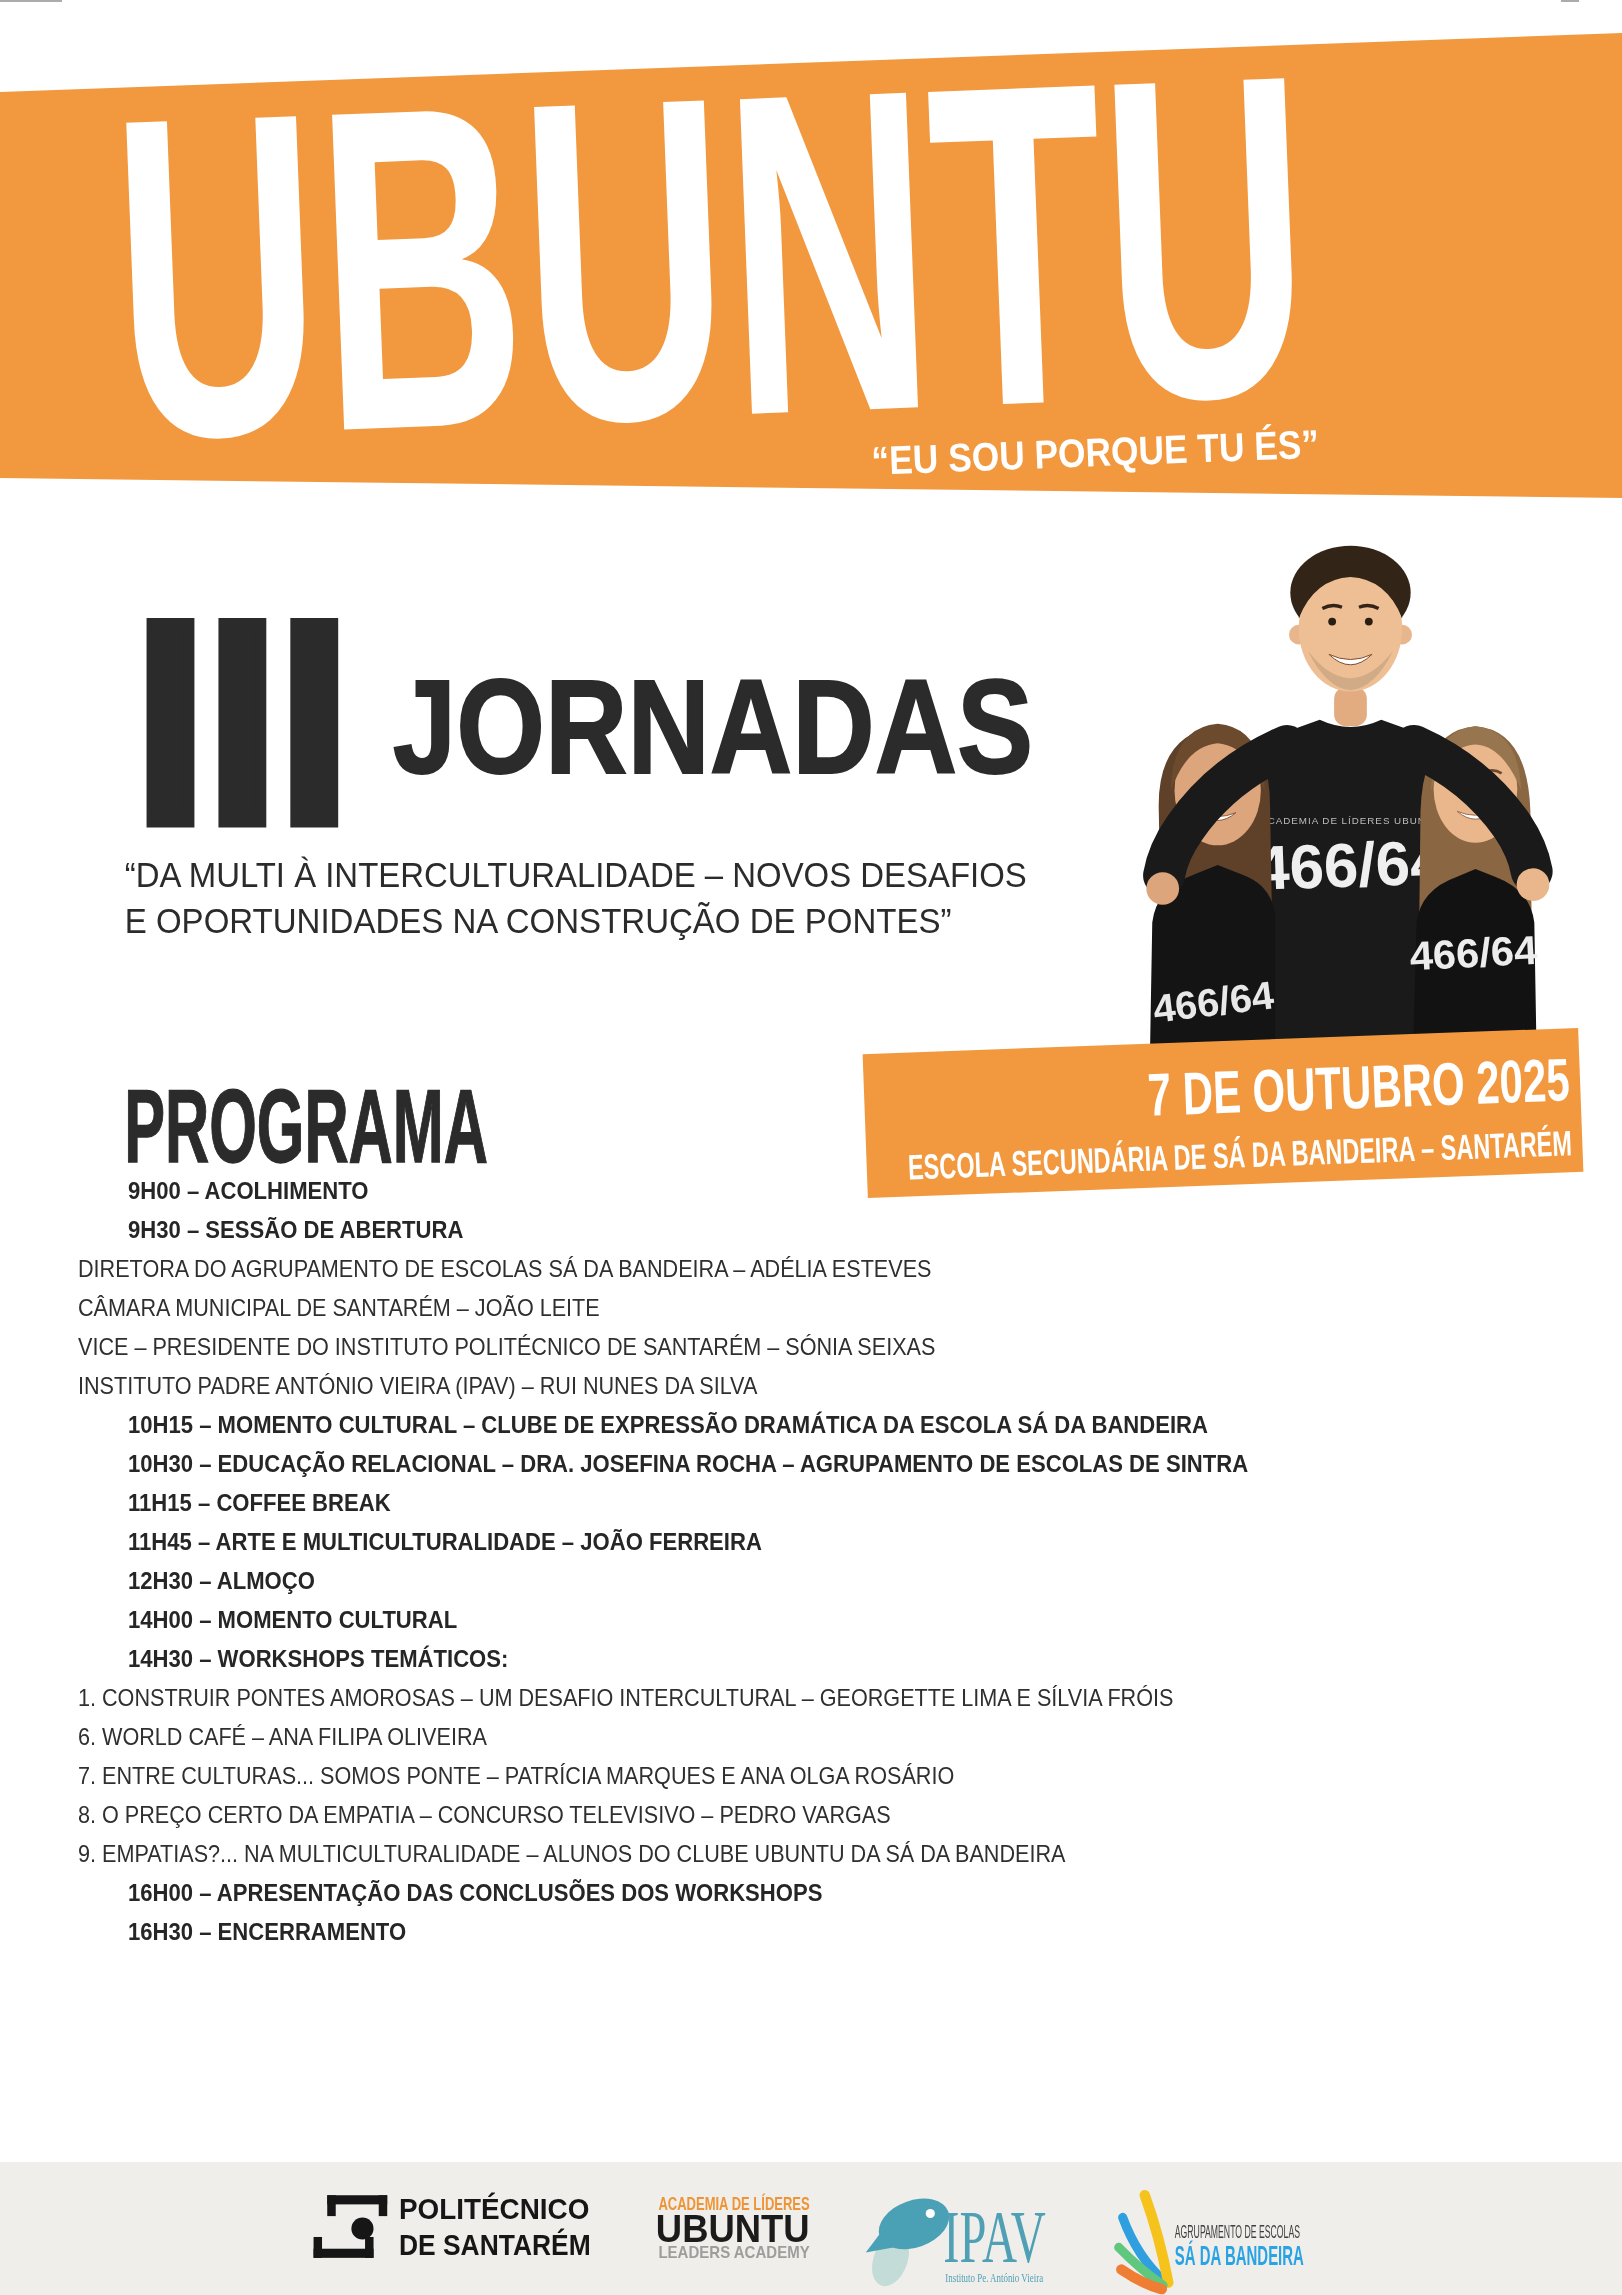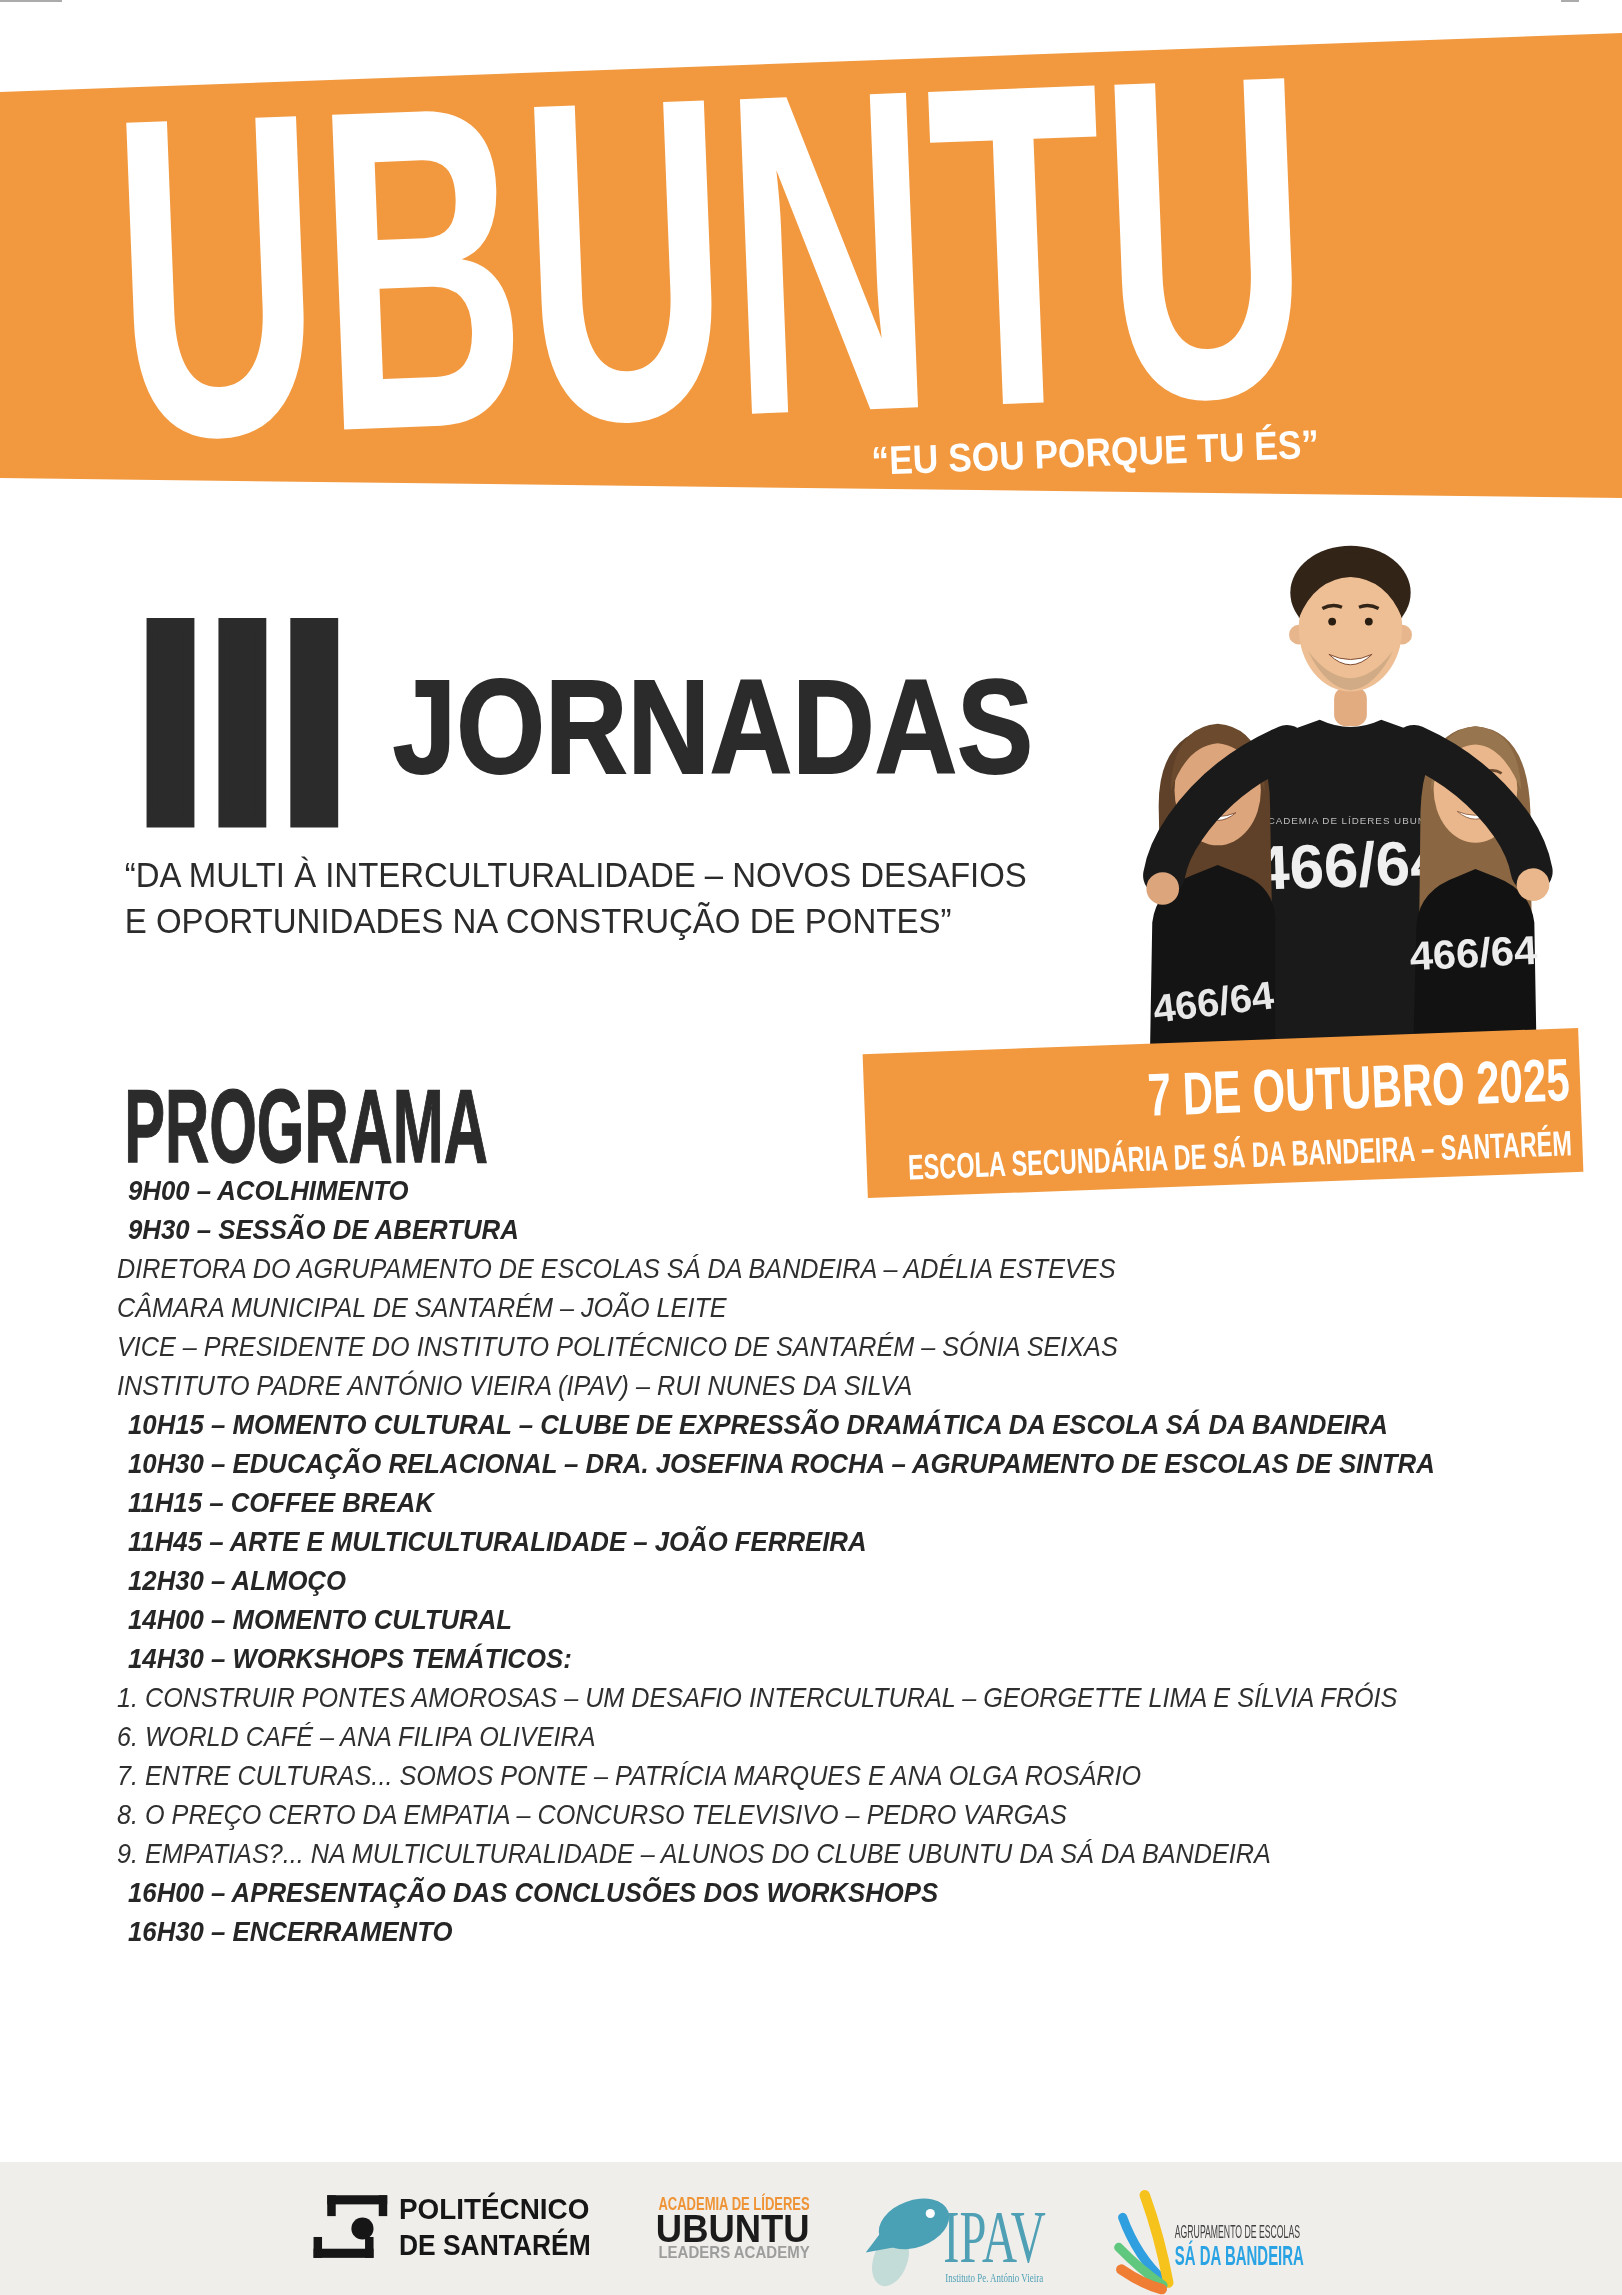--- a/index.html
+++ b/index.html
@@ -14,26 +14,26 @@
   
   #title-svg{left:0;top:589px;pointer-events:none;}
   #programa-svg{left:0;top:1047px;pointer-events:none;}
   
   #photo-svg{left:1007px;top:530px;z-index:2;}
   
   #date-banner{left:865px;top:1041px;width:716px;height:144px;background:#F2993F;
                transform:rotate(-2.1deg);z-index:3;}
   
   #program-list{left:0;top:1171px;width:1622px;z-index:1;}
-  .pline{height:39px;line-height:39px;font-size:28px;white-space:nowrap;font-style:italic;}
+  .pline{height:39px;line-height:39px;font-size:24px;white-space:nowrap;}
   .pline span{display:inline-block;transform-origin:0 50%;}
   .b span{font-weight:bold;transform:scaleX(0.92);color:#262626;}
   .l span{font-weight:normal;transform:scaleX(0.90);color:#2f2f2f;}
   .i0{padding-left:128px;}
-  .i1{padding-left:117px;}
+  .i1{padding-left:78px;}
   
   #footer-band{left:0;top:2162px;width:1622px;height:133px;background:#EFEEEB;}
   #footer-svg{left:0;top:2162px;}
   .artifact{background:#ABABAB;height:2px;}
 </style>
 </head>
 <body>
 
 <div id="poster">
 

